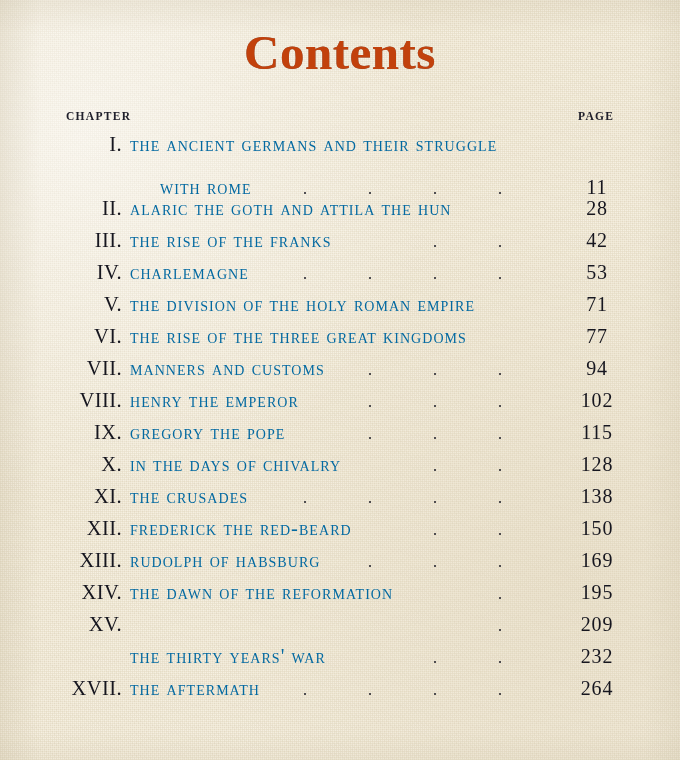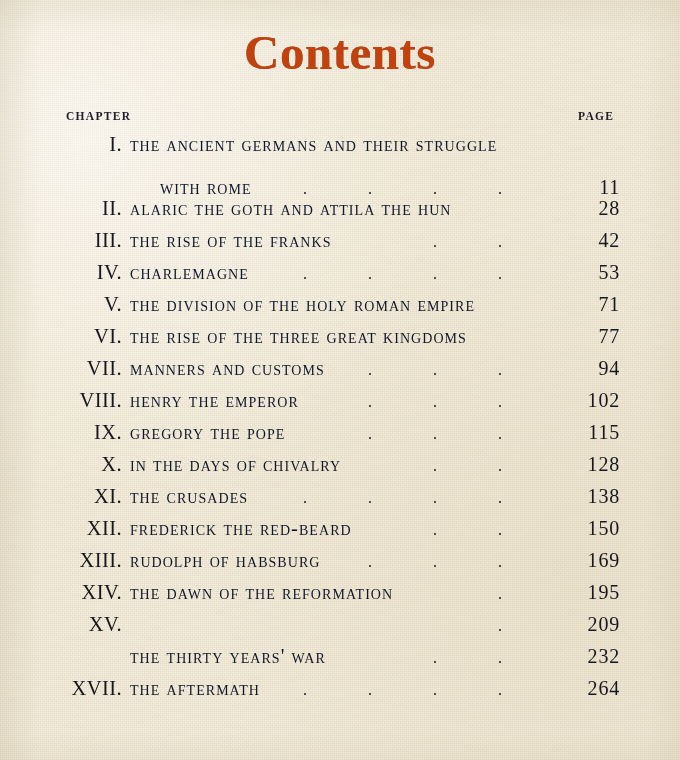--- a/index.html
+++ b/index.html
@@ -111,21 +111,21 @@
   }
 
   .title {
     position: absolute;
     left: 130px;
     font-size: 20.5px;
     line-height: 32px;
     font-variant: small-caps;
     text-transform: lowercase;
     letter-spacing: 1.05px;
-    color: #0f172a;
+    color: #0369a1;
     white-space: nowrap;
   }
   .title.cont {
     left: 160px;
   }
 
   
   .leaders {
     position: absolute;
     top: 0;
@@ -141,21 +141,21 @@
     height: 2.5px;
     border-radius: 50%;
     background: #1b1b26;
     display: block;
   }
 
   .pg {
     position: absolute;
     left: 574px;
     width: 46px;
-    text-align: right;
+    text-align: center;
     font-size: 20px;
     line-height: 32px;
     letter-spacing: 0.8px;
     color: #16161f;
     white-space: nowrap;
   }
 </style>
 </head>
 <body>
 

